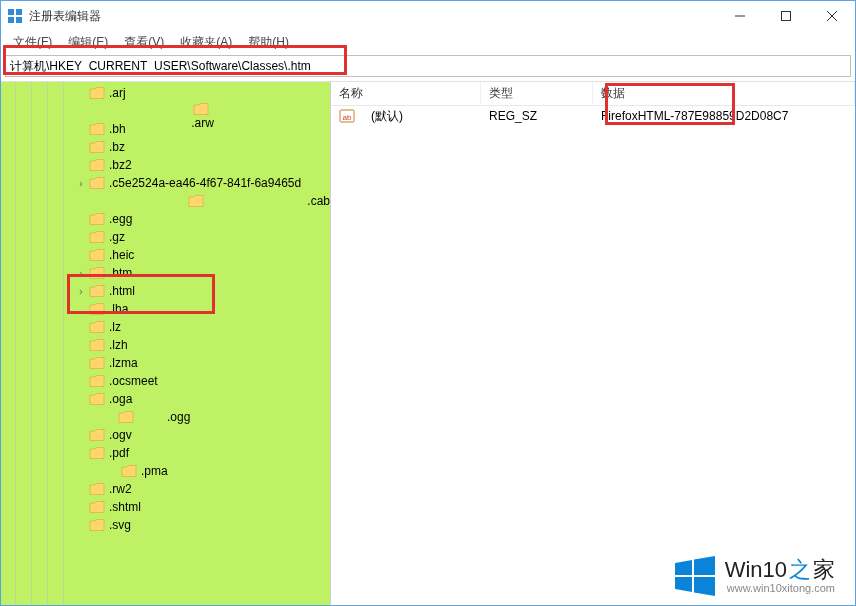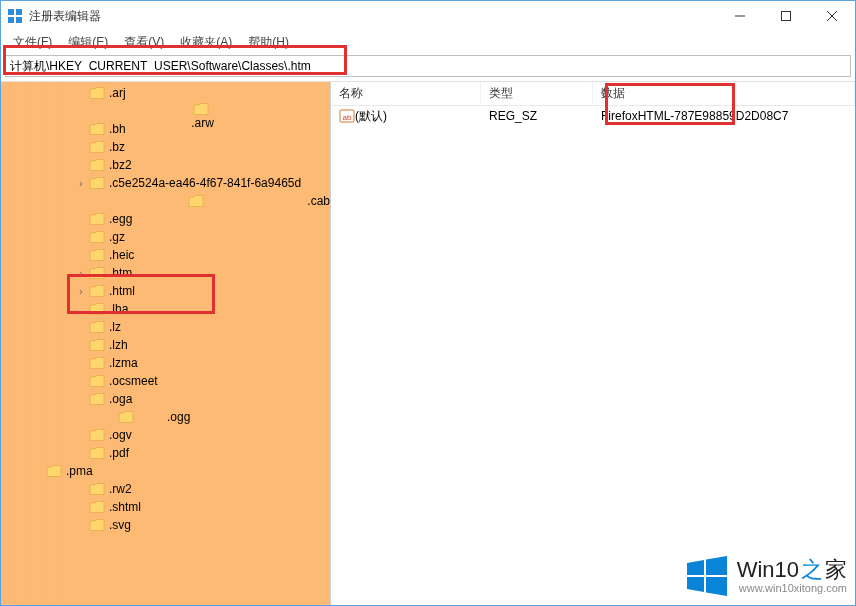--- a/index.html
+++ b/index.html
@@ -64,21 +64,21 @@
   .main {
     display: flex;
     height: calc(100% - 30px - 22px - 28px);
     border-top: 1px solid #e0e0e0;
   }
   .tree-pane {
     width: 330px;
     border-right: 1px solid #d0d0d0;
     overflow: hidden;
     position: relative;
-    background: #fdba74;
+    background: #bef264;
   }
   .list-pane {
     flex: 1;
     position: relative;
     background: #fff;
   }
   
   .tree {
     padding: 2px 0;
     font-size: 12px;
@@ -125,37 +125,37 @@
   .col-data { flex: 1; }
   
   .list-rows { }
   .list-row {
     height: 20px;
     display: flex;
     align-items: center;
     font-size: 12px;
   }
   .list-row .cell { padding: 0 8px; }
-  .list-row .c-name { width: 150px; display:flex; align-items:center; gap:0; }
+  .list-row .c-name { width: 150px; display:flex; align-items:center; gap:16px; }
   .list-row .c-type { width: 112px; }
   .list-row .c-data { flex: 1; }
   .str-icon {
     width:16px; height:16px; display:inline-flex; align-items:center; justify-content:center;
   }
   
   .hl {
     position: absolute;
     border: 3px solid #e03030;
     pointer-events: none;
     z-index: 50;
   }
   
   .watermark {
     position: absolute;
-    right: 8px;
+    right: 20px;
     bottom: 6px;
     display: flex;
     align-items: center;
     gap: 8px;
     z-index: 40;
   }
   .watermark .logo {
     width: 46px; height: 46px;
   }
   .watermark .wm-text { line-height: 1.1; }
@@ -409,21 +409,21 @@
         </div>
         <div class="tree-row" style="padding-left: 74px;">
           <span class="expander"></span>
           <span class="folder-icon">
             <svg width="16" height="14" viewBox="0 0 16 14">
               <path d="M1 3 L6 3 L7.5 1.5 L15 1.5 L15 12.5 L1 12.5 Z" fill="#ffd66e" stroke="#d9a43a" stroke-width="0.6"></path>
             </svg>
           </span>
           <span class="label">.pdf</span>
         </div>
-        <div class="tree-row" style="padding-left: 31px;">
+        <div class="tree-row" style="padding-left: 106px;">
           <span class="expander"></span>
           <span class="folder-icon">
             <svg width="16" height="14" viewBox="0 0 16 14">
               <path d="M1 3 L6 3 L7.5 1.5 L15 1.5 L15 12.5 L1 12.5 Z" fill="#ffd66e" stroke="#d9a43a" stroke-width="0.6"></path>
             </svg>
           </span>
           <span class="label">.pma</span>
         </div>
         <div class="tree-row" style="padding-left: 74px;">
           <span class="expander"></span>

